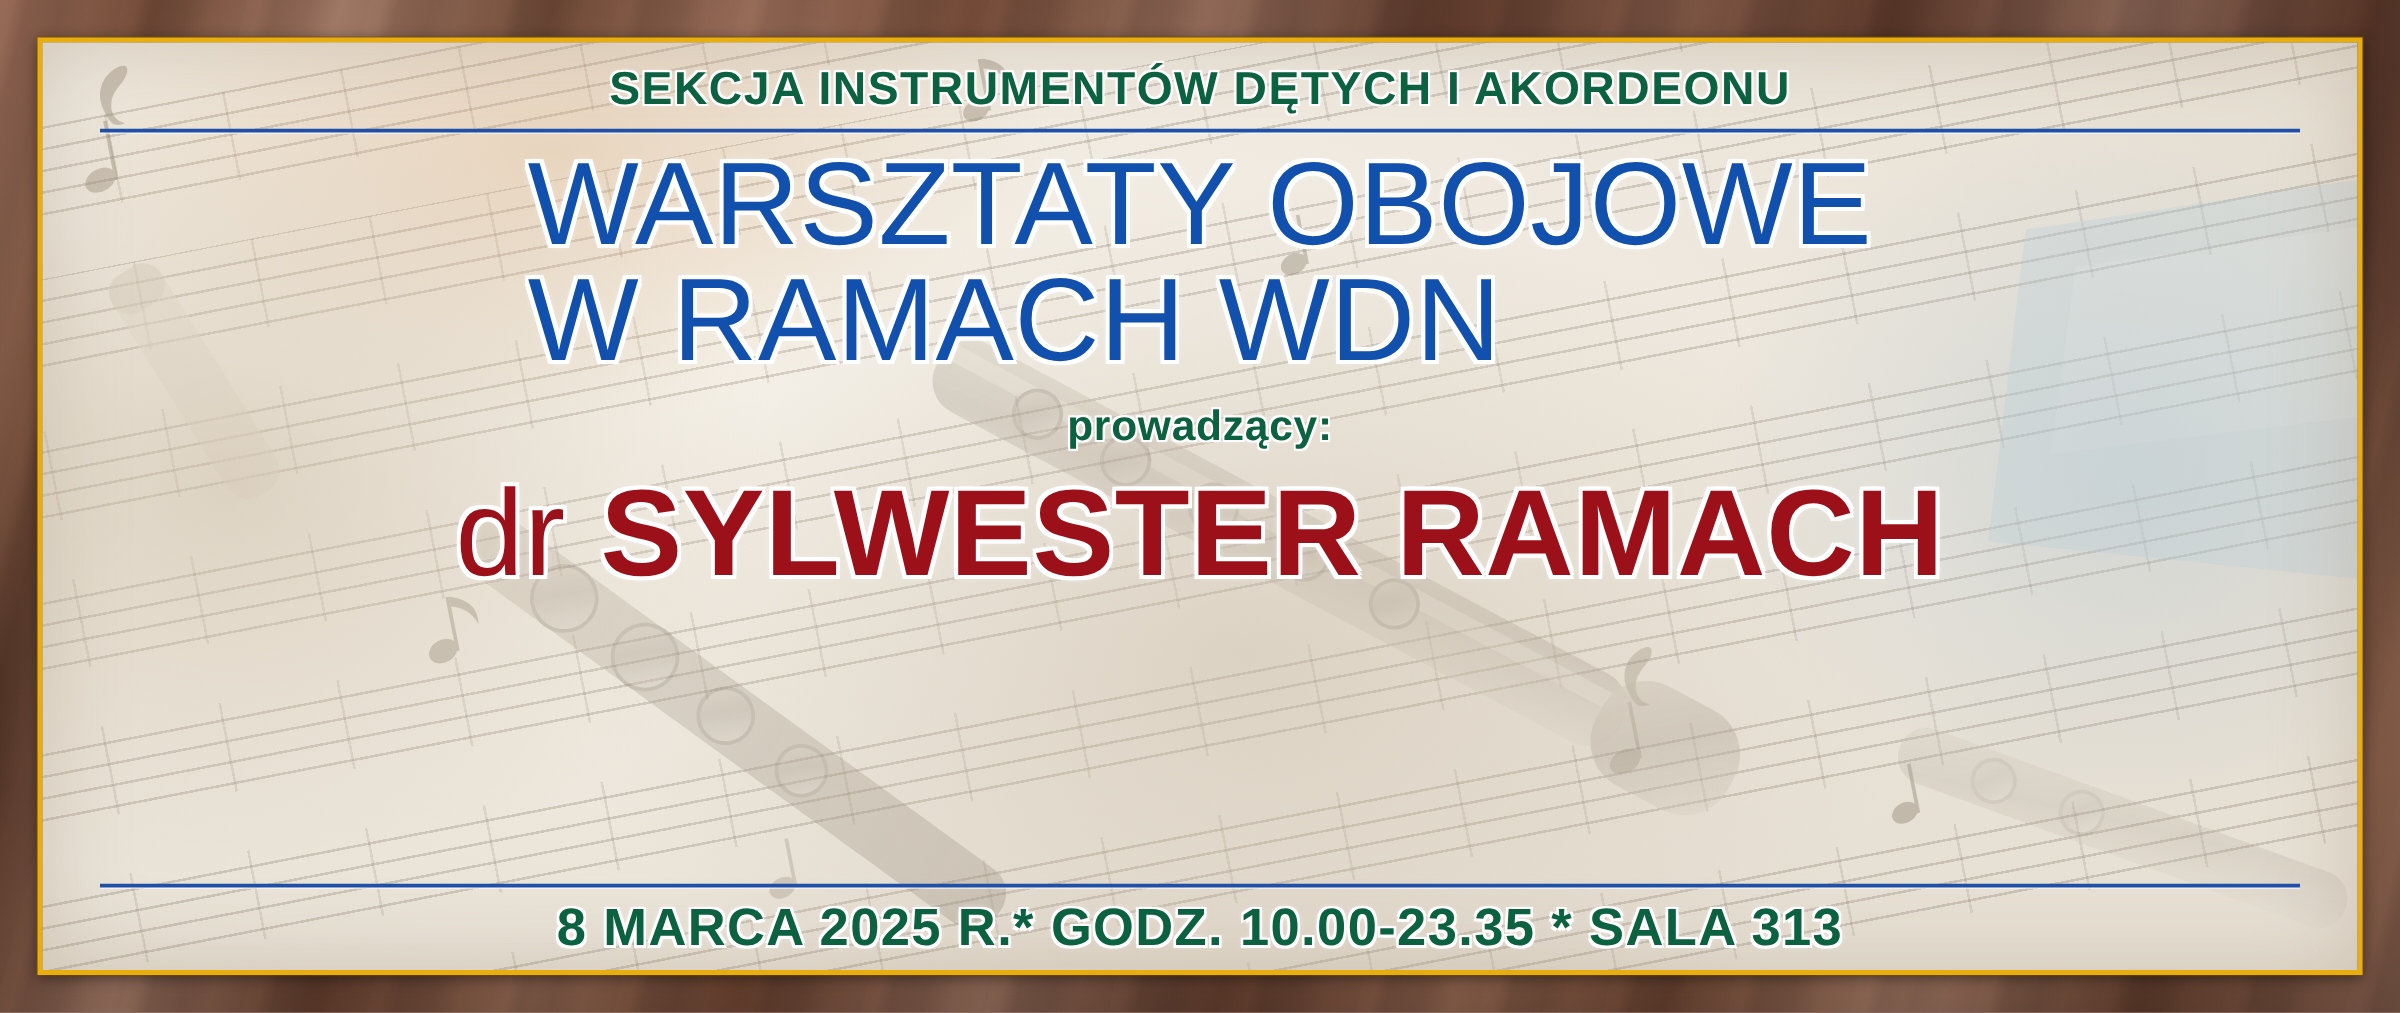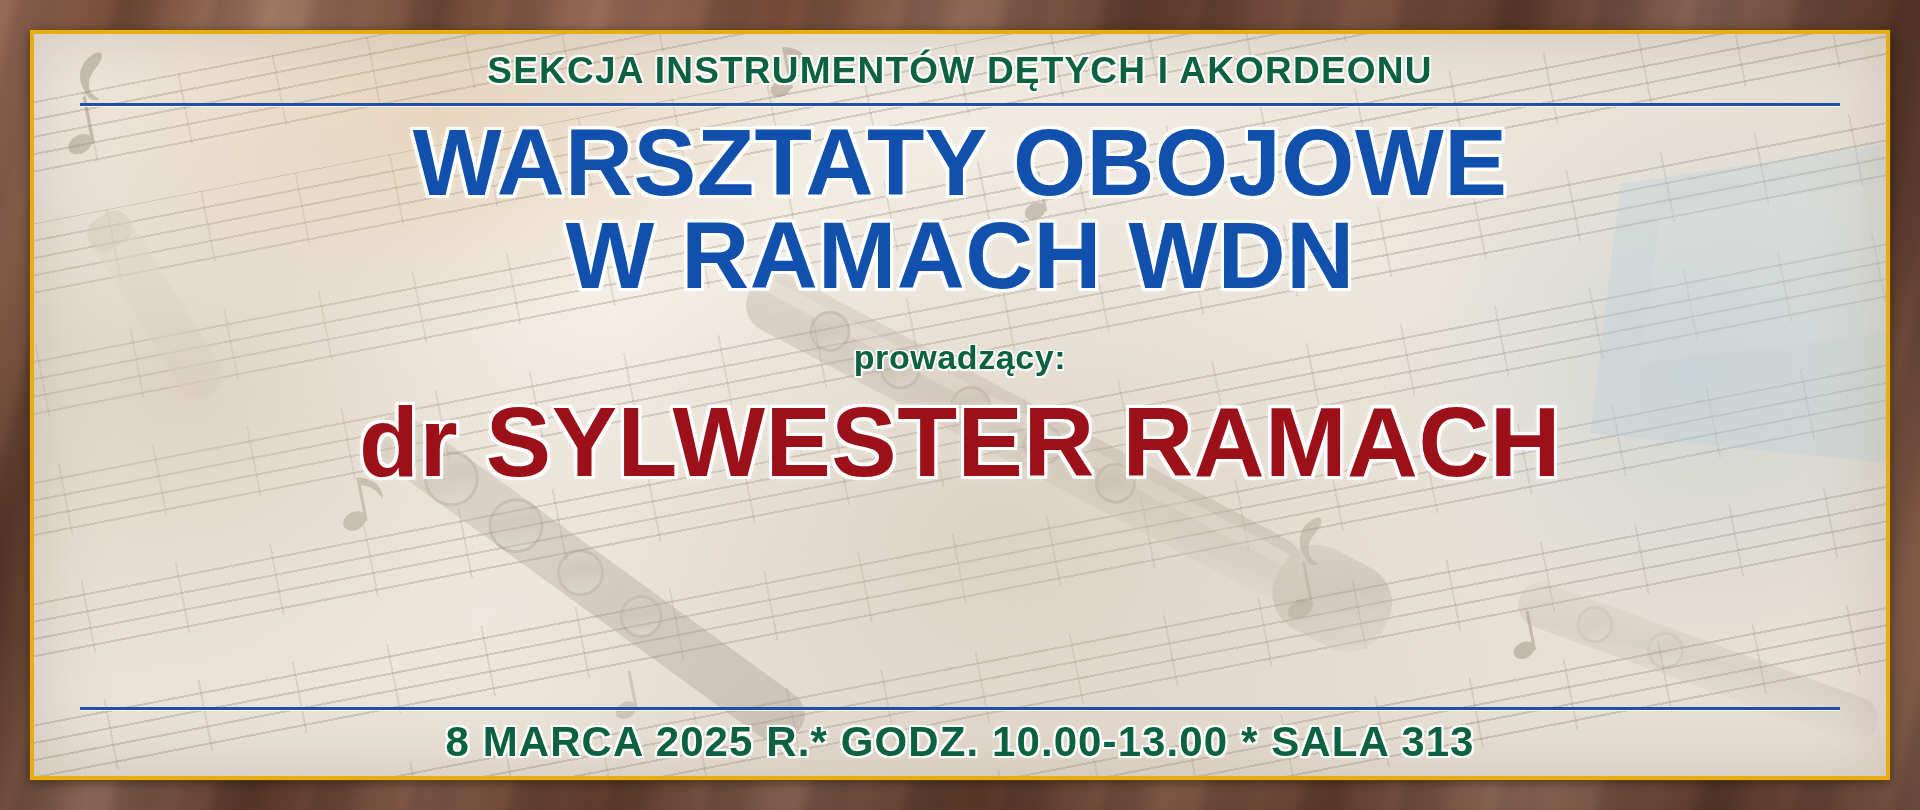--- a/index.html
+++ b/index.html
@@ -112,42 +112,42 @@
 
   .rule{
     width:1760px;height:3px;background:#1f4fa6;
     margin:11px 0 6px 0;
     box-shadow:0 1px 0 rgba(255,255,255,.75);
   }
   .rule.bottom{margin:12px 0 8px 0;}
 
   .title{
     color:#1150ad;
-    font-weight:bold;
+    font-weight:normal;
     font-size:94px;
     line-height:.99;
-    text-align:center;
+    text-align:left;
     letter-spacing:.5px;
     white-space:nowrap;
     text-shadow:
       -3px -3px 0 #fff, 3px -3px 0 #fff,
       -3px  3px 0 #fff, 3px  3px 0 #fff,
       -3px 0 0 #fff, 3px 0 0 #fff,
        0 -3px 0 #fff, 0 3px 0 #fff,
        0 0 8px rgba(255,255,255,.85);
     margin-top:4px;
   }
   .title .line2{display:block;}
 
   .lead{
     color:#0c6141;
     font-weight:bold;
     font-size:34px;
     letter-spacing:.6px;
-    margin-top:36px;
+    margin-top:20px;
     text-shadow:
       -1.5px -1.5px 0 #fff, 1.5px -1.5px 0 #fff,
       -1.5px  1.5px 0 #fff, 1.5px  1.5px 0 #fff,
        0 0 4px rgba(255,255,255,.9);
   }
 
   .presenter{
     color:#9c1019;
     font-weight:bold;
     font-size:98px;
@@ -155,21 +155,21 @@
     letter-spacing:.5px;
     white-space:nowrap;
     margin-top:16px;
     text-shadow:
       -3px -3px 0 #fff, 3px -3px 0 #fff,
       -3px  3px 0 #fff, 3px  3px 0 #fff,
       -3px 0 0 #fff, 3px 0 0 #fff,
        0 -3px 0 #fff, 0 3px 0 #fff,
        0 0 8px rgba(255,255,255,.85);
   }
-  .presenter .prefix{font-weight:bold;}
+  .presenter .prefix{font-weight:normal;}
 
   .affiliation{
     color:#0c6141;
     font-weight:bold;
     font-size:33px;
     letter-spacing:1.6px;
     margin-top:14px;
     text-shadow:
       -1.5px -1.5px 0 #fff, 1.5px -1.5px 0 #fff,
       -1.5px  1.5px 0 #fff, 1.5px  1.5px 0 #fff,
@@ -298,18 +298,18 @@
 
       <div class="presenter">
         <span class="prefix">dr </span><span>SYLWESTER RAMACH</span>
       </div>
 
 
       <div class="spacer"></div>
 
       <div class="rule bottom"></div>
 
-      <div class="footer-line">8 MARCA 2025 R.* GODZ. 10.00-13.00 * SALA 313</div>
+      <div class="footer-line">8 MARCA 2025 R.* GODZ. 10.00-23.35 * SALA 313</div>
 
       <div style="height:10px"></div>
     </div>
   </div>
 </div>
 
 </body></html>

